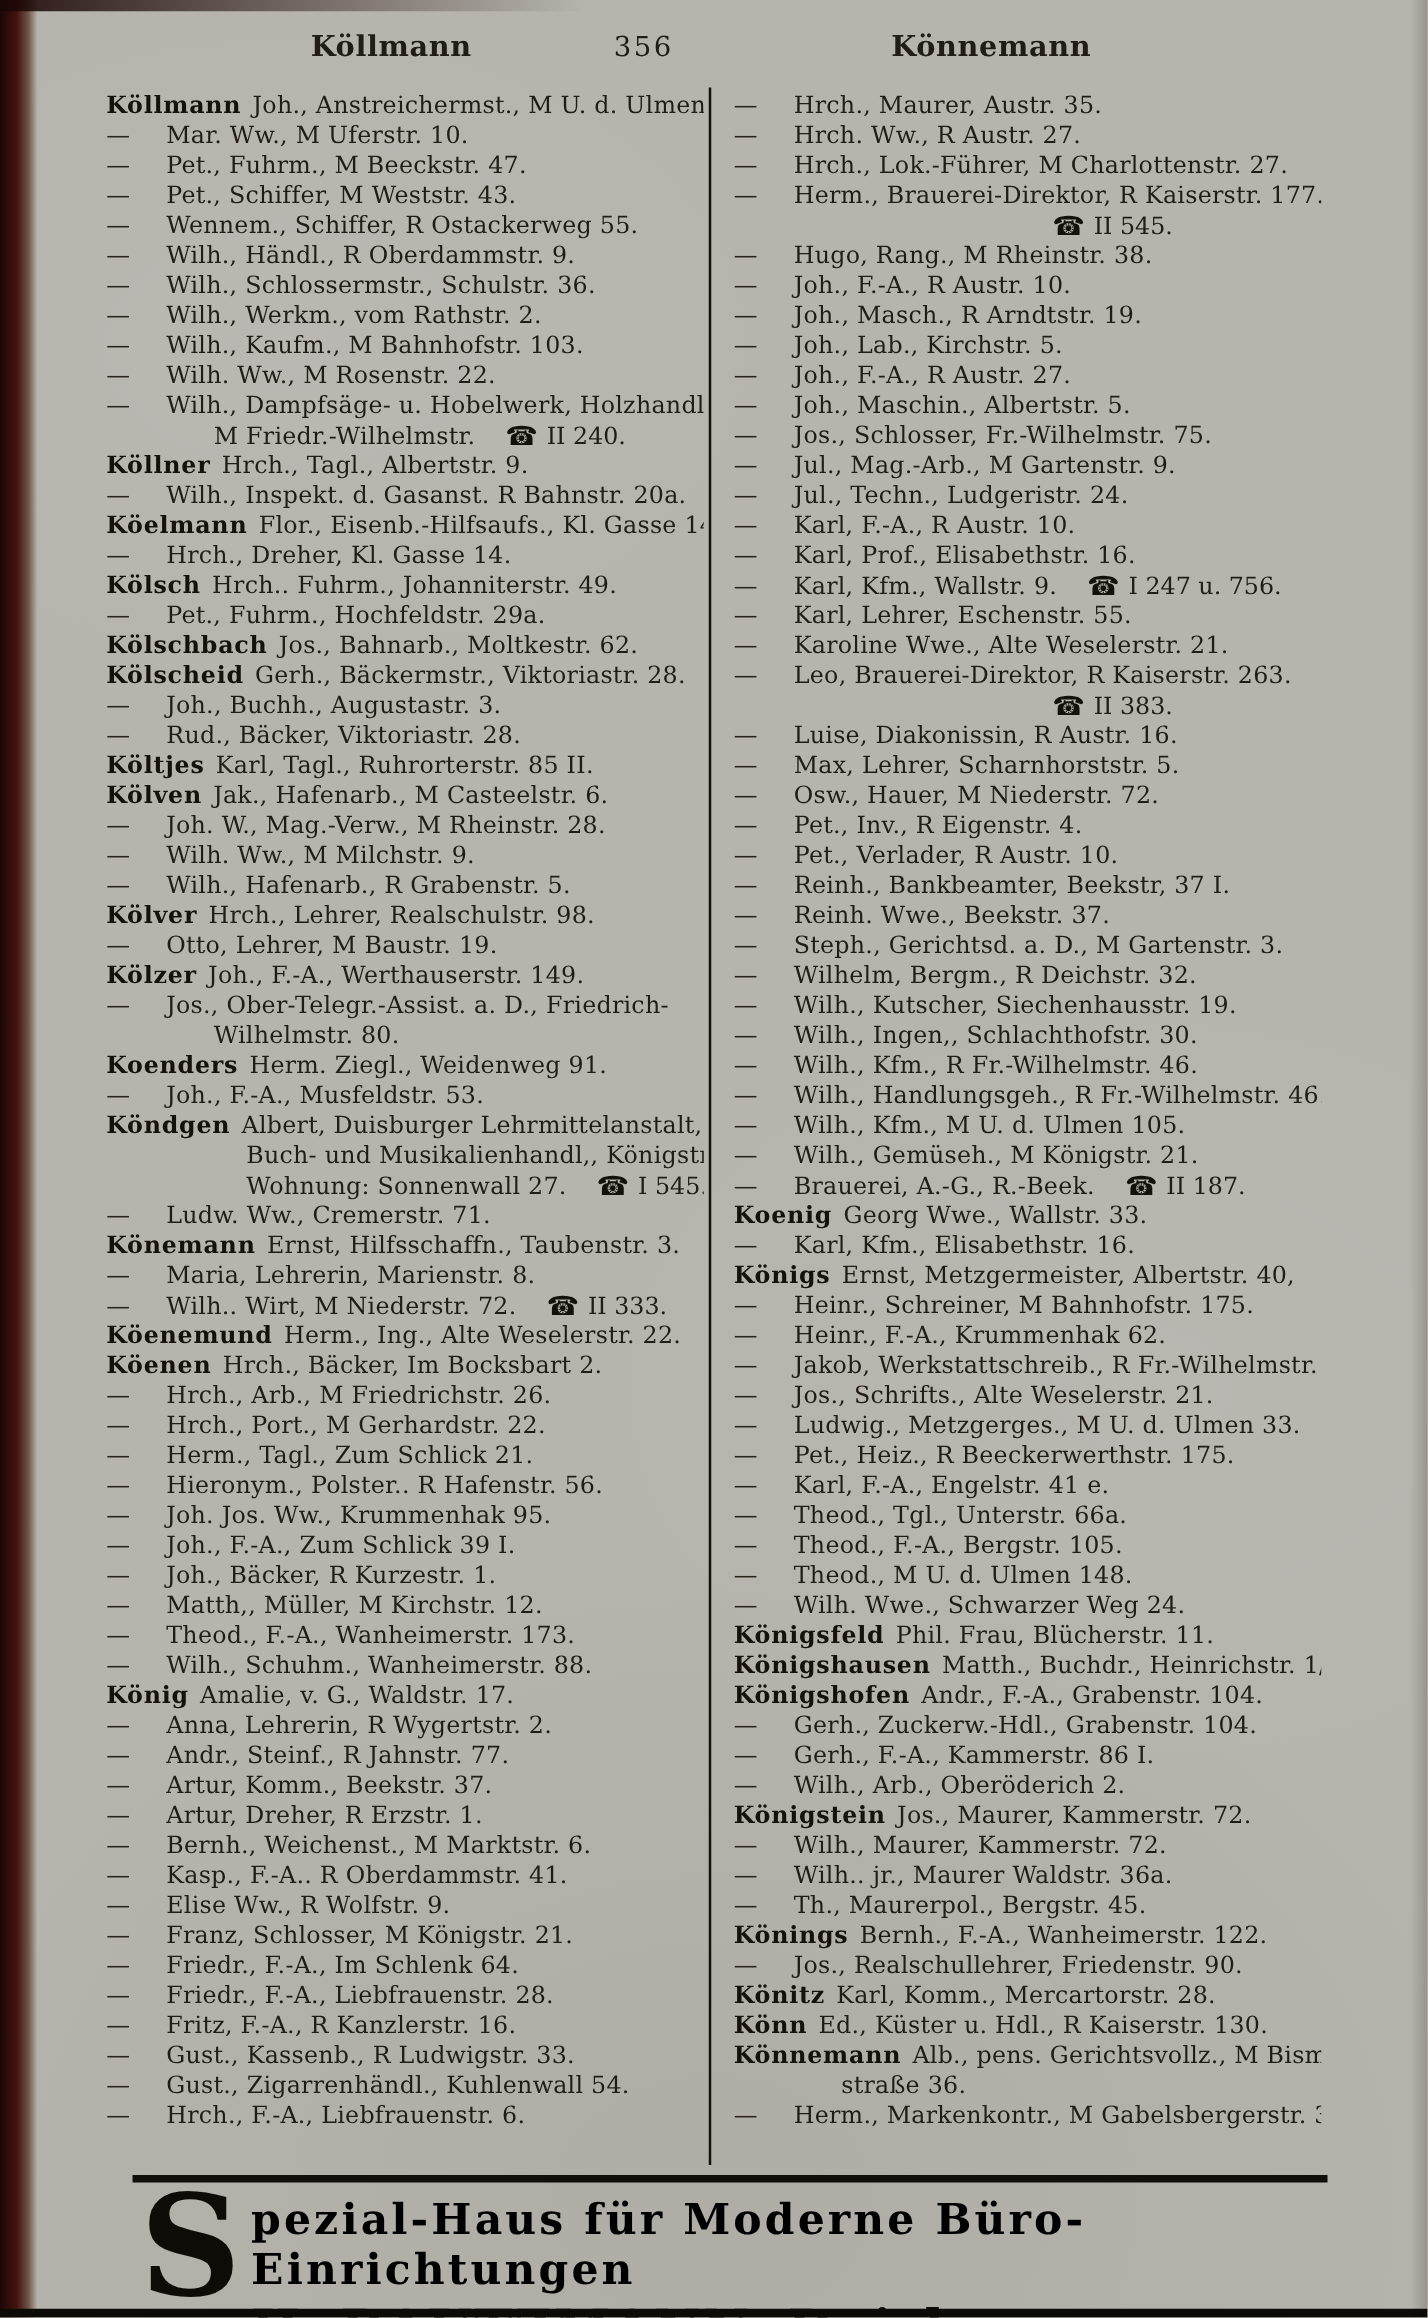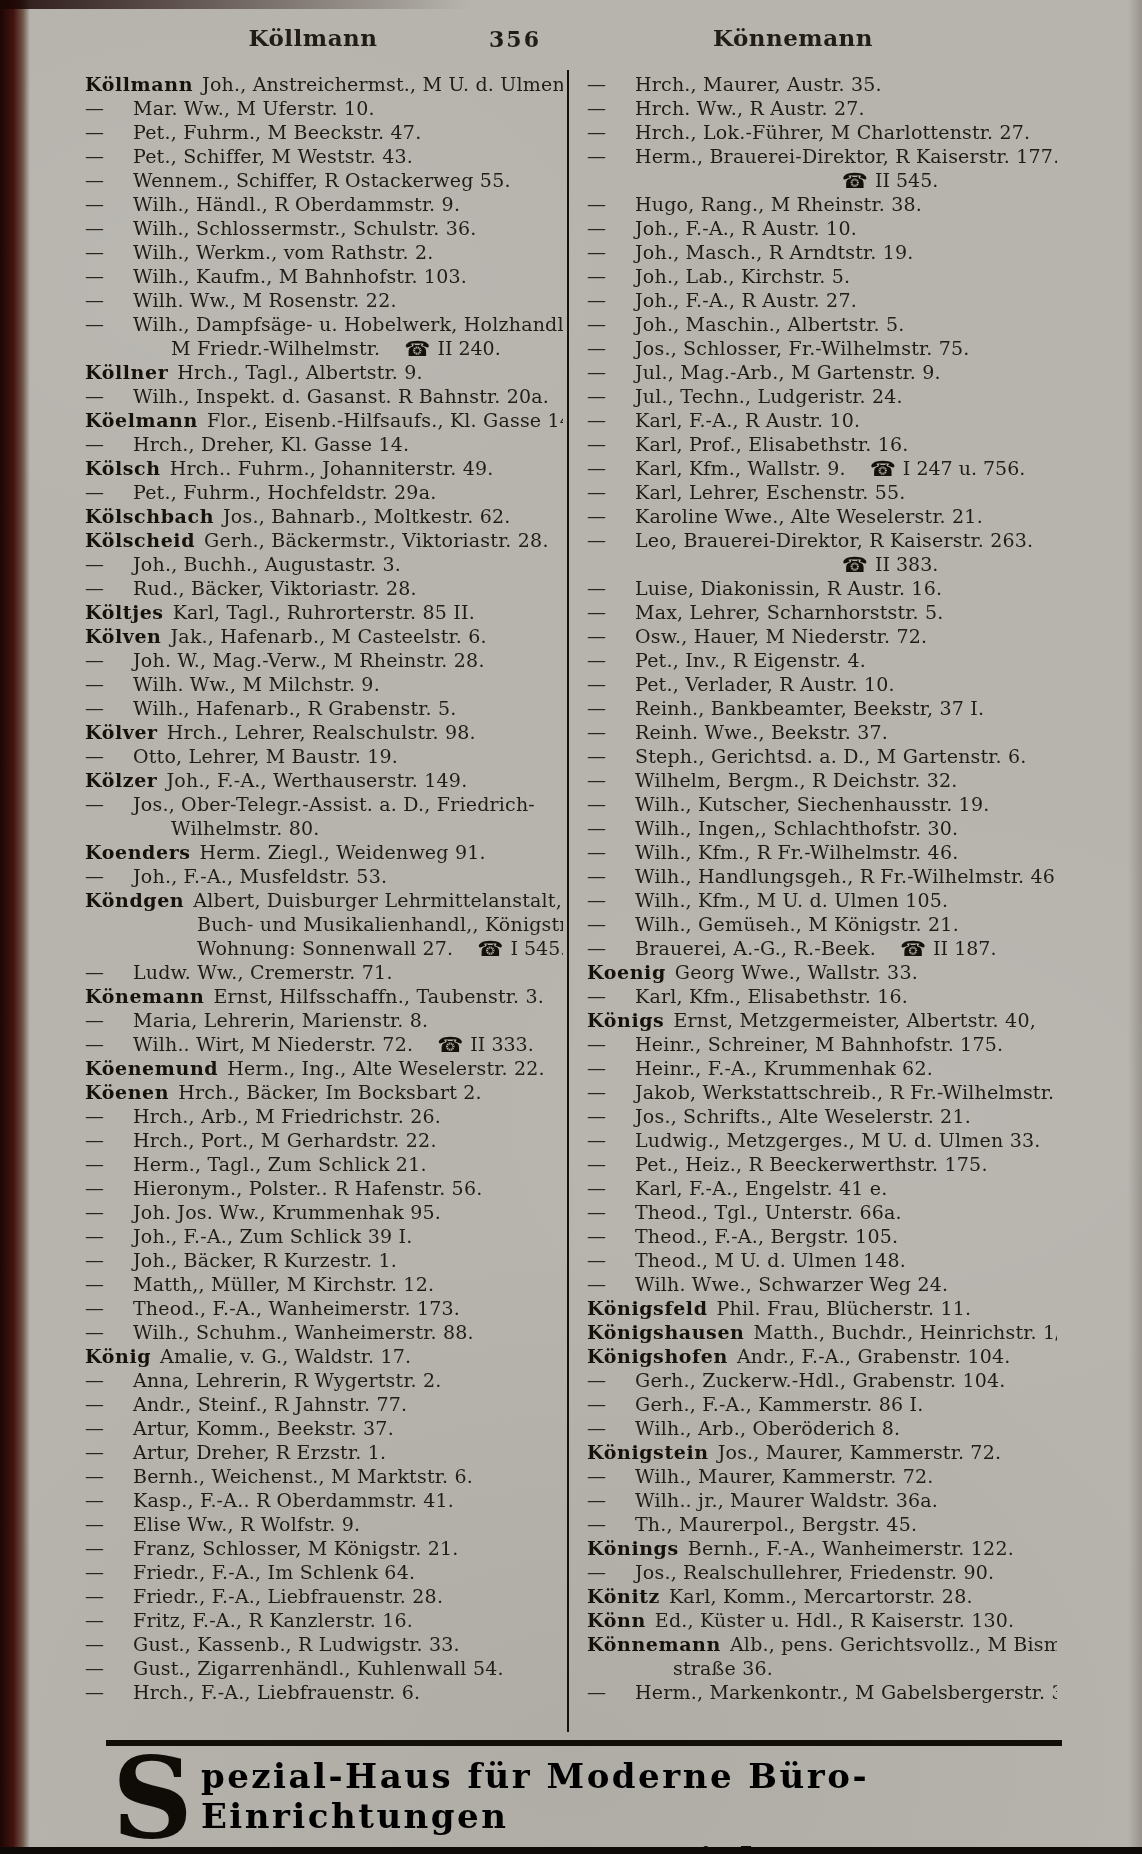--- a/index.html
+++ b/index.html
@@ -26,21 +26,21 @@
     position:absolute;left:0;top:0;width:470px;height:9px;
     background:linear-gradient(90deg,rgba(27,7,5,.9),rgba(27,7,5,0));
   }
   #edge-right{
     position:absolute;right:0;top:0;width:14px;height:100%;
     background:linear-gradient(270deg,rgba(60,50,42,.25),rgba(60,50,42,0));
   }
 
   #header{position:absolute;left:85px;top:24px;width:976px;height:34px;font-size:23px;}
   #header .hword{position:absolute;transform:translateX(-50%);font-weight:bold;letter-spacing:.5px;}
-  #header .hnum{position:absolute;transform:translateX(-50%);font-weight:bold;font-size:22px;letter-spacing:2px;}
+  #header .hnum{position:absolute;transform:translateX(-50%);font-weight:normal;font-size:22px;letter-spacing:2px;}
   #h-left{left:228px;}
   #h-center{left:430px;top:2px;}
   #h-right{left:708px;}
 
   #divider{position:absolute;left:567px;top:70px;width:2px;height:1662px;background:#17110c;}
 
   .col{position:absolute;top:72px;font-size:19px;line-height:24px;white-space:nowrap;overflow:hidden;height:1660px;}
   #col-left{left:85px;width:478px;}
   #col-right{left:587px;width:470px;}
 
@@ -174,21 +174,21 @@
     <div class="line"><span class="dash">—</span><span class="txt">Karoline Wwe., Alte Weselerstr. 21.</span></div>
     <div class="line"><span class="dash">—</span><span class="txt">Leo, Brauerei-Direktor, R Kaiserstr. 263.</span></div>
     <div class="line i2"><span class="phone"><span class="phicon">☎</span>II 383.</span></div>
     <div class="line"><span class="dash">—</span><span class="txt">Luise, Diakonissin, R Austr. 16.</span></div>
     <div class="line"><span class="dash">—</span><span class="txt">Max, Lehrer, Scharnhorststr. 5.</span></div>
     <div class="line"><span class="dash">—</span><span class="txt">Osw., Hauer, M Niederstr. 72.</span></div>
     <div class="line"><span class="dash">—</span><span class="txt">Pet., Inv., R Eigenstr. 4.</span></div>
     <div class="line"><span class="dash">—</span><span class="txt">Pet., Verlader, R Austr. 10.</span></div>
     <div class="line"><span class="dash">—</span><span class="txt">Reinh., Bankbeamter, Beekstr, 37 I.</span></div>
     <div class="line"><span class="dash">—</span><span class="txt">Reinh. Wwe., Beekstr. 37.</span></div>
-    <div class="line"><span class="dash">—</span><span class="txt">Steph., Gerichtsd. a. D., M Gartenstr. 6.</span></div>
+    <div class="line"><span class="dash">—</span><span class="txt">Steph., Gerichtsd. a. D., M Gartenstr. 3.</span></div>
     <div class="line"><span class="dash">—</span><span class="txt">Wilhelm, Bergm., R Deichstr. 32.</span></div>
     <div class="line"><span class="dash">—</span><span class="txt">Wilh., Kutscher, Siechenhausstr. 19.</span></div>
     <div class="line"><span class="dash">—</span><span class="txt">Wilh., Ingen,, Schlachthofstr. 30.</span></div>
     <div class="line"><span class="dash">—</span><span class="txt">Wilh., Kfm., R Fr.-Wilhelmstr. 46.</span></div>
     <div class="line"><span class="dash">—</span><span class="txt">Wilh., Handlungsgeh., R Fr.-Wilhelmstr. 46.</span></div>
     <div class="line"><span class="dash">—</span><span class="txt">Wilh., Kfm., M U. d. Ulmen 105.</span></div>
     <div class="line"><span class="dash">—</span><span class="txt">Wilh., Gemüseh., M Königstr. 21.</span></div>
     <div class="line"><span class="dash">—</span><span class="txt">Brauerei, A.-G., R.-Beek.</span><span class="phone"><span class="phicon">☎</span>II 187.</span></div>
     <div class="line"><span class="head">Koenig</span><span class="txt">Georg Wwe., Wallstr. 33.</span></div>
     <div class="line"><span class="dash">—</span><span class="txt">Karl, Kfm., Elisabethstr. 16.</span></div>
@@ -202,21 +202,21 @@
     <div class="line"><span class="dash">—</span><span class="txt">Karl, F.-A., Engelstr. 41 e.</span></div>
     <div class="line"><span class="dash">—</span><span class="txt">Theod., Tgl., Unterstr. 66a.</span></div>
     <div class="line"><span class="dash">—</span><span class="txt">Theod., F.-A., Bergstr. 105.</span></div>
     <div class="line"><span class="dash">—</span><span class="txt">Theod., M U. d. Ulmen 148.</span></div>
     <div class="line"><span class="dash">—</span><span class="txt">Wilh. Wwe., Schwarzer Weg 24.</span></div>
     <div class="line"><span class="head">Königsfeld</span><span class="txt">Phil. Frau, Blücherstr. 11.</span></div>
     <div class="line"><span class="head">Königshausen</span><span class="txt">Matth., Buchdr., Heinrichstr. 1/3.</span></div>
     <div class="line"><span class="head">Königshofen</span><span class="txt">Andr., F.-A., Grabenstr. 104.</span></div>
     <div class="line"><span class="dash">—</span><span class="txt">Gerh., Zuckerw.-Hdl., Grabenstr. 104.</span></div>
     <div class="line"><span class="dash">—</span><span class="txt">Gerh., F.-A., Kammerstr. 86 I.</span></div>
-    <div class="line"><span class="dash">—</span><span class="txt">Wilh., Arb., Oberöderich 8.</span></div>
+    <div class="line"><span class="dash">—</span><span class="txt">Wilh., Arb., Oberöderich 2.</span></div>
     <div class="line"><span class="head">Königstein</span><span class="txt">Jos., Maurer, Kammerstr. 72.</span></div>
     <div class="line"><span class="dash">—</span><span class="txt">Wilh., Maurer, Kammerstr. 72.</span></div>
     <div class="line"><span class="dash">—</span><span class="txt">Wilh.. jr., Maurer Waldstr. 36a.</span></div>
     <div class="line"><span class="dash">—</span><span class="txt">Th., Maurerpol., Bergstr. 45.</span></div>
     <div class="line"><span class="head">Könings</span><span class="txt">Bernh., F.-A., Wanheimerstr. 122.</span></div>
     <div class="line"><span class="dash">—</span><span class="txt">Jos., Realschullehrer, Friedenstr. 90.</span></div>
     <div class="line"><span class="head">Könitz</span><span class="txt">Karl, Komm., Mercartorstr. 28.</span></div>
     <div class="line"><span class="head">Könn</span><span class="txt">Ed., Küster u. Hdl., R Kaiserstr. 130.</span></div>
     <div class="line"><span class="head">Könnemann</span><span class="txt">Alb., pens. Gerichtsvollz., M Bismarck-</span></div>
     <div class="line i1"><span class="txt">straße 36.</span></div>

